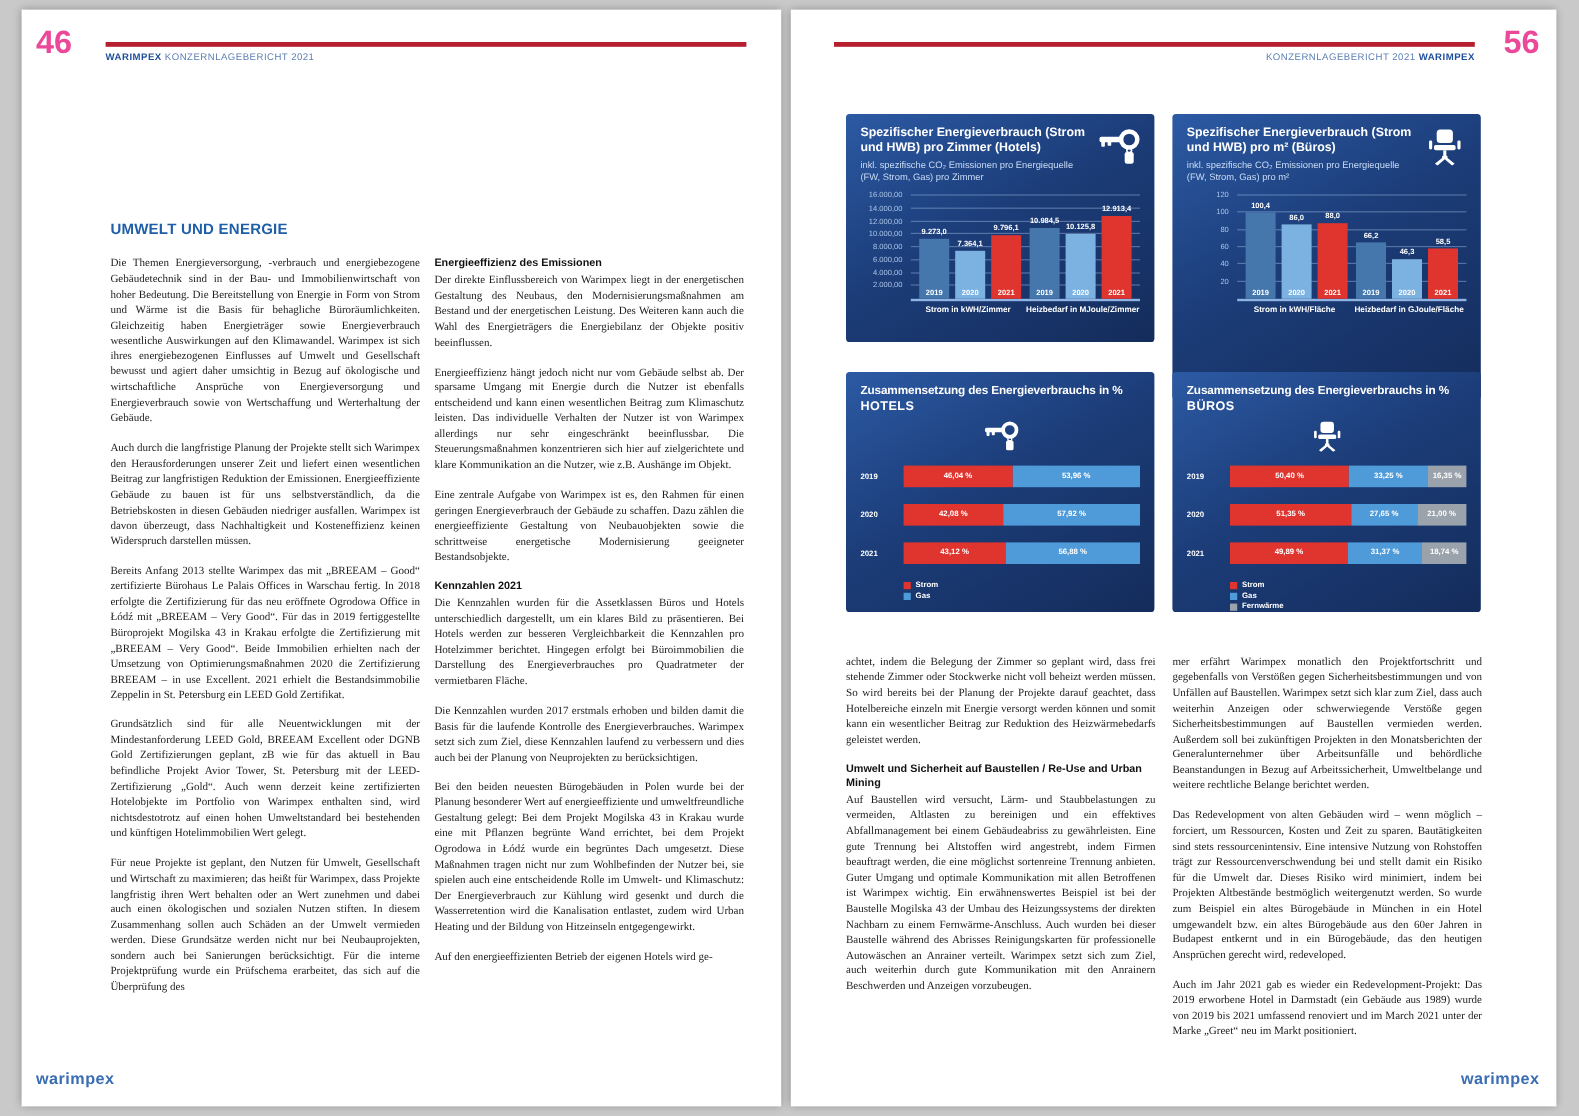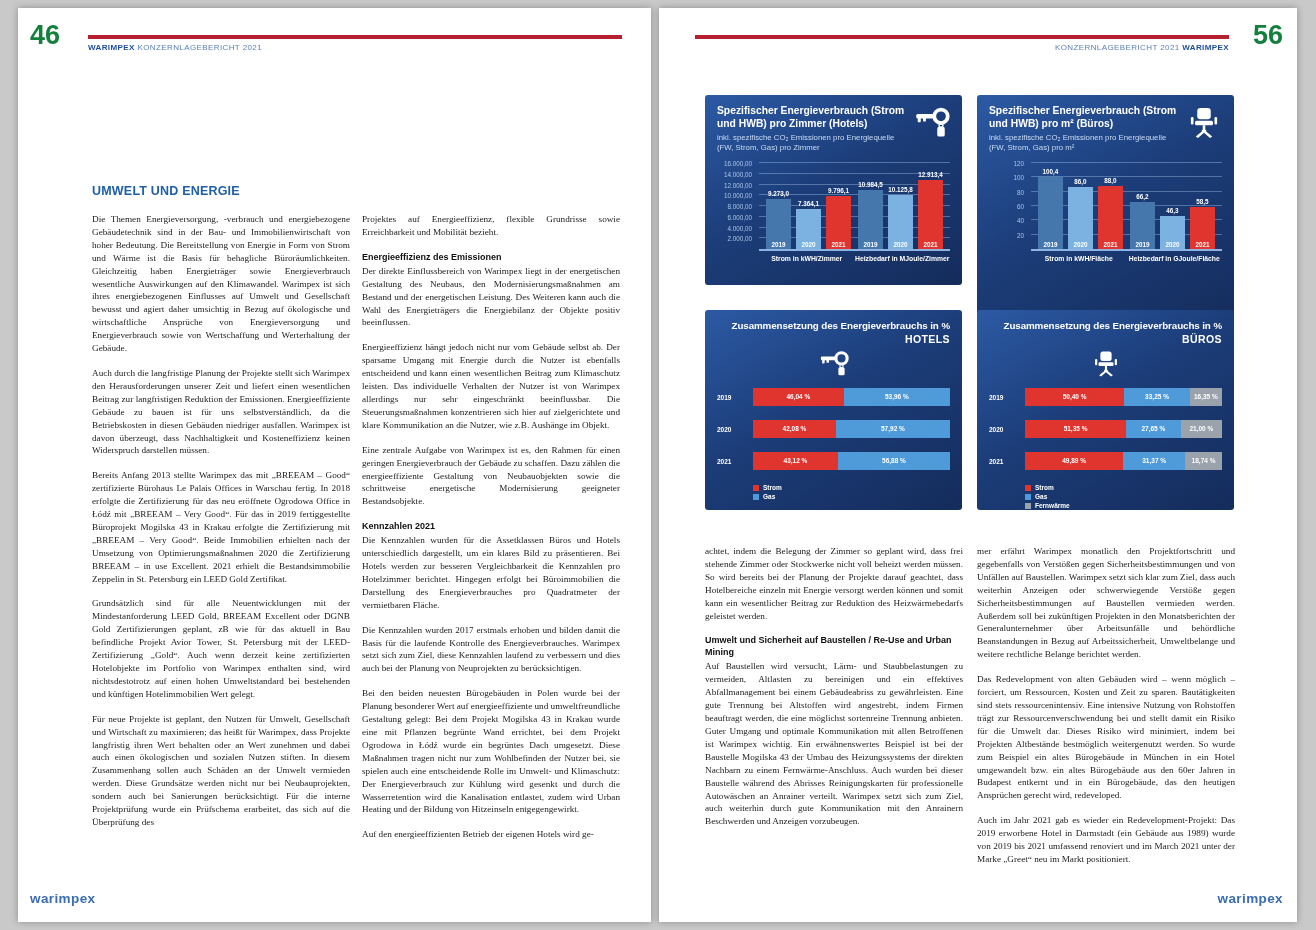--- a/index.html
+++ b/index.html
@@ -5,21 +5,21 @@
   html,body{margin:0;padding:0}
   body{
     width:1316px;height:930px;position:relative;overflow:hidden;
     background:#c9c9c9;
     font-family:"Liberation Sans",sans-serif;
   }
   .page{position:absolute;top:8px;height:914px;background:#ffffff;box-shadow:0 0 7px rgba(0,0,0,.3)}
   .page-l{left:18px;width:633px}
   .page-r{left:659px;width:638px}
 
-  .pgnum{position:absolute;top:12px;font-weight:bold;font-size:27px;color:#15803d}
+  .pgnum{position:absolute;top:12px;font-weight:bold;font-size:27px;color:#ec4899}
   .page-l .pgnum{left:12px}
   .page-r .pgnum{right:14px}
   .rule{position:absolute;top:27px;height:3.5px;background:#b61f2e}
   .page-l .rule{left:70px;width:534px}
   .page-r .rule{left:36px;width:534px}
   .runhead{position:absolute;top:35px;font-size:8px;letter-spacing:.4px;color:#5b7fb5;white-space:nowrap}
   .page-l .runhead{left:70px}
   .page-r .runhead{left:36px;width:534px;text-align:right}
   .runhead b{color:#1f4e9c}
 
@@ -43,21 +43,21 @@
   .panel-tl{left:46px;top:87px;height:190px}
   .panel-tr{left:318px;top:87px;height:238px}
   .panel-bl{left:46px;top:302px;height:200px}
   .panel-br{left:318px;top:302px;height:200px}
 
   .p-head{position:relative;padding-right:44px;min-height:52px}
   .p-title{font-size:10.3px;font-weight:bold;line-height:12.5px;color:#fff}
   .p-sub{font-size:7.8px;line-height:9.6px;color:#c9dcf6;margin-top:3px}
   .p-icon{position:absolute;top:0;right:0;width:36px;height:36px}
 
-  .c-head{text-align:right}
+  .c-head{text-align:left}
   .c-title{font-size:9.8px;font-weight:bold;line-height:12px;letter-spacing:-.1px}
   .c-sub{font-size:10.5px;font-weight:bold;margin-top:1px;letter-spacing:.4px}
   .c-icon{width:30px;height:30px;margin:4px auto 0;display:block}
 
   .plotwrap{display:flex;margin-top:6px}
   .yticks{position:relative;width:42px;height:86px;flex:none}
   .ytick{position:absolute;right:7px;transform:translateY(50%);font-size:6.3px;color:#aac4e8;white-space:nowrap}
   .plot{position:relative;flex:1;height:86px;border-bottom:2px solid #8fb4e4}
   .gridline{position:absolute;left:0;right:0;height:1px;background:rgba(155,185,225,.45)}
   .groups{position:absolute;left:0;right:0;top:0;bottom:0;display:flex;justify-content:space-evenly;align-items:flex-end}
@@ -88,21 +88,20 @@
   <div class="runhead"><b>WARIMPEX</b> <span>KONZERNLAGEBERICHT 2021</span></div>
   <div class="sec-title">UMWELT UND ENERGIE</div>
   <div class="col col-1l">
       <div class="blk-p">Die Themen Energieversorgung, -verbrauch und energiebezogene Gebäudetechnik sind in der Bau- und Immobilienwirtschaft von hoher Bedeutung. Die Bereitstellung von Energie in Form von Strom und Wärme ist die Basis für behagliche Büroräumlichkeiten. Gleichzeitig haben Energieträger sowie Energieverbrauch wesentliche Auswirkungen auf den Klimawandel. Warimpex ist sich ihres energiebezogenen Einflusses auf Umwelt und Gesellschaft bewusst und agiert daher umsichtig in Bezug auf ökologische und wirtschaftliche Ansprüche von Energieversorgung und Energieverbrauch sowie von Wertschaffung und Werterhaltung der Gebäude.</div>
       <div class="blk-p">Auch durch die langfristige Planung der Projekte stellt sich Warimpex den Herausforderungen unserer Zeit und liefert einen wesentlichen Beitrag zur langfristigen Reduktion der Emissionen. Energieeffiziente Gebäude zu bauen ist für uns selbstverständlich, da die Betriebskosten in diesen Gebäuden niedriger ausfallen. Warimpex ist davon überzeugt, dass Nachhaltigkeit und Kosteneffizienz keinen Widerspruch darstellen müssen.</div>
       <div class="blk-p">Bereits Anfang 2013 stellte Warimpex das mit „BREEAM – Good“ zertifizierte Bürohaus Le Palais Offices in Warschau fertig. In 2018 erfolgte die Zertifizierung für das neu eröffnete Ogrodowa Office in Łódź mit „BREEAM – Very Good“. Für das in 2019 fertiggestellte Büroprojekt Mogilska 43 in Krakau erfolgte die Zertifizierung mit „BREEAM – Very Good“. Beide Immobilien erhielten nach der Umsetzung von Optimierungsmaßnahmen 2020 die Zertifizierung BREEAM – in use Excellent. 2021 erhielt die Bestandsimmobilie Zeppelin in St. Petersburg ein LEED Gold Zertifikat.</div>
       <div class="blk-p">Grundsätzlich sind für alle Neuentwicklungen mit der Mindestanforderung LEED Gold, BREEAM Excellent oder DGNB Gold Zertifizierungen geplant, zB wie für das aktuell in Bau befindliche Projekt Avior Tower, St. Petersburg mit der LEED-Zertifizierung „Gold“. Auch wenn derzeit keine zertifizierten Hotelobjekte im Portfolio von Warimpex enthalten sind, wird nichtsdestotrotz auf einen hohen Umweltstandard bei bestehenden und künftigen Hotelimmobilien Wert gelegt.</div>
       <div class="blk-p">Für neue Projekte ist geplant, den Nutzen für Umwelt, Gesellschaft und Wirtschaft zu maximieren; das heißt für Warimpex, dass Projekte langfristig ihren Wert behalten oder an Wert zunehmen und dabei auch einen ökologischen und sozialen Nutzen stiften. In diesem Zusammenhang sollen auch Schäden an der Umwelt vermieden werden. Diese Grundsätze werden nicht nur bei Neubauprojekten, sondern auch bei Sanierungen berücksichtigt. Für die interne Projektprüfung wurde ein Prüfschema erarbeitet, das sich auf die Überprüfung des</div>
     </div>
   <div class="col col-2l">
-      <div class="blk-p">Projektes auf Energieeffizienz, flexible Grundrisse sowie Erreichbarkeit und Mobilität bezieht.</div>
       <div class="blk-h">Energieeffizienz des Emissionen</div>
       <div class="blk-p">Der direkte Einflussbereich von Warimpex liegt in der energetischen Gestaltung des Neubaus, den Modernisierungsmaßnahmen am Bestand und der energetischen Leistung. Des Weiteren kann auch die Wahl des Energieträgers die Energiebilanz der Objekte positiv beeinflussen.</div>
       <div class="blk-p">Energieeffizienz hängt jedoch nicht nur vom Gebäude selbst ab. Der sparsame Umgang mit Energie durch die Nutzer ist ebenfalls entscheidend und kann einen wesentlichen Beitrag zum Klimaschutz leisten. Das individuelle Verhalten der Nutzer ist von Warimpex allerdings nur sehr eingeschränkt beeinflussbar. Die Steuerungsmaßnahmen konzentrieren sich hier auf zielgerichtete und klare Kommunikation an die Nutzer, wie z.B. Aushänge im Objekt.</div>
       <div class="blk-p">Eine zentrale Aufgabe von Warimpex ist es, den Rahmen für einen geringen Energieverbrauch der Gebäude zu schaffen. Dazu zählen die energieeffiziente Gestaltung von Neubauobjekten sowie die schrittweise energetische Modernisierung geeigneter Bestandsobjekte.</div>
       <div class="blk-h">Kennzahlen 2021</div>
       <div class="blk-p">Die Kennzahlen wurden für die Assetklassen Büros und Hotels unterschiedlich dargestellt, um ein klares Bild zu präsentieren. Bei Hotels werden zur besseren Vergleichbarkeit die Kennzahlen pro Hotelzimmer berichtet. Hingegen erfolgt bei Büroimmobilien die Darstellung des Energieverbrauches pro Quadratmeter der vermietbaren Fläche.</div>
       <div class="blk-p">Die Kennzahlen wurden 2017 erstmals erhoben und bilden damit die Basis für die laufende Kontrolle des Energieverbrauches. Warimpex setzt sich zum Ziel, diese Kennzahlen laufend zu verbessern und dies auch bei der Planung von Neuprojekten zu berücksichtigen.</div>
       <div class="blk-p">Bei den beiden neuesten Bürogebäuden in Polen wurde bei der Planung besonderer Wert auf energieeffiziente und umweltfreundliche Gestaltung gelegt: Bei dem Projekt Mogilska 43 in Krakau wurde eine mit Pflanzen begrünte Wand errichtet, bei dem Projekt Ogrodowa in Łódź wurde ein begrüntes Dach umgesetzt. Diese Maßnahmen tragen nicht nur zum Wohlbefinden der Nutzer bei, sie spielen auch eine entscheidende Rolle im Umwelt- und Klimaschutz: Der Energieverbrauch zur Kühlung wird gesenkt und durch die Wasserretention wird die Kanalisation entlastet, zudem wird Urban Heating und der Bildung von Hitzeinseln entgegengewirkt.</div>
       <div class="blk-p">Auf den energieeffizienten Betrieb der eigenen Hotels wird ge-</div>
     </div>

